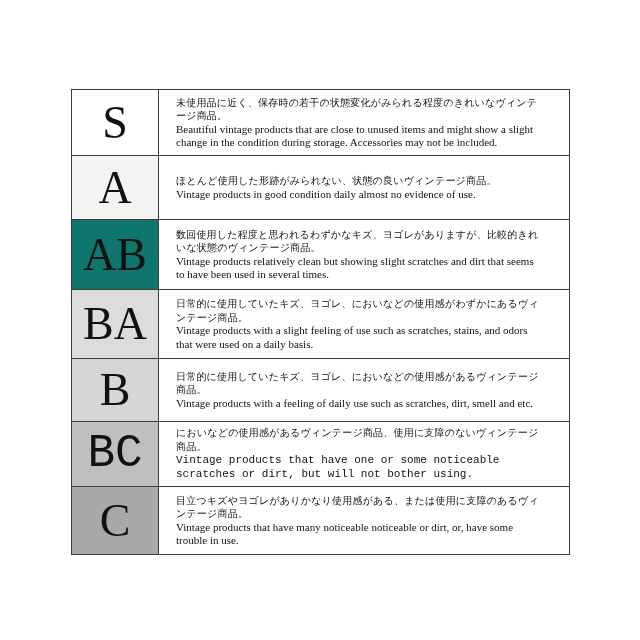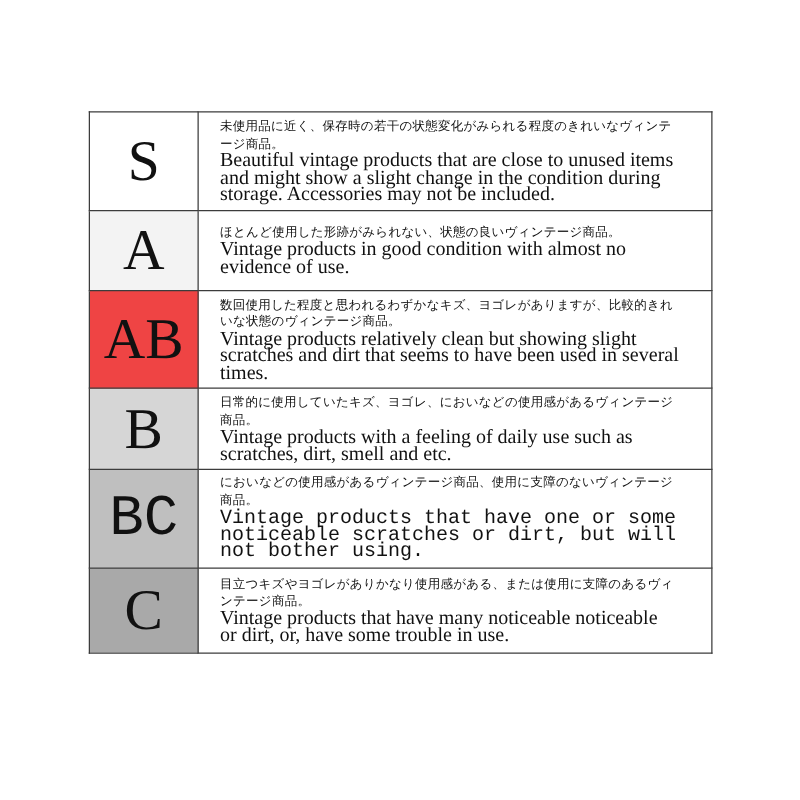--- a/index.html
+++ b/index.html
@@ -40,49 +40,56 @@
     background: #ffffff;
     padding: 5px 26px 5px 17px;
     color: #111111;
   }
   .desc-cell .jp {
     font-size: 10px;
     line-height: 13.5px;
     letter-spacing: 0.2px;
   }
   .desc-cell .en {
-    font-size: 16px;
+    font-size: 11px;
     line-height: 13.5px;
   }
 </style>
 </head>
 <body>
 
 <div class="canvas">
   <table class="grade-table">
     <tbody id="rows">
         <tr style="height: 66px;">
           <td class="grade-cell" style="background: rgb(255, 255, 255);">S</td>
           <td class="desc-cell">
             <div class="jp">未使用品に近く、保存時の若干の状態変化がみられる程度のきれいなヴィンテージ商品。</div>
             <div class="en">Beautiful vintage products that are close to unused items and might show a slight change in the condition during storage. Accessories may not be included.</div>
           </td>
         </tr>
         <tr style="height: 64px;">
           <td class="grade-cell" style="background: rgb(243, 243, 243);">A</td>
           <td class="desc-cell">
             <div class="jp">ほとんど使用した形跡がみられない、状態の良いヴィンテージ商品。</div>
-            <div class="en">Vintage products in good condition with almost no evidence of use.</div>
+            <div class="en">Vintage products in good condition daily almost no evidence of use.</div>
           </td>
         </tr>
         <tr style="height: 70px;">
-          <td class="grade-cell" style="background: #ef4444;">AB</td>
+          <td class="grade-cell" style="background: #0f766e;">AB</td>
           <td class="desc-cell">
             <div class="jp">数回使用した程度と思われるわずかなキズ、ヨゴレがありますが、比較的きれいな状態のヴィンテージ商品。</div>
             <div class="en">Vintage products relatively clean but showing slight scratches and dirt that seems to have been used in several times.</div>
+          </td>
+        </tr>
+        <tr style="height: 69px;">
+          <td class="grade-cell" style="background: rgb(220, 220, 220);">BA</td>
+          <td class="desc-cell">
+            <div class="jp">日常的に使用していたキズ、ヨゴレ、においなどの使用感がわずかにあるヴィンテージ商品。</div>
+            <div class="en">Vintage products with a slight feeling of use such as scratches, stains, and odors that were used on a daily basis.</div>
           </td>
         </tr>
         <tr style="height: 63px;">
           <td class="grade-cell" style="background: rgb(214, 214, 214);">B</td>
           <td class="desc-cell">
             <div class="jp">日常的に使用していたキズ、ヨゴレ、においなどの使用感があるヴィンテージ商品。</div>
             <div class="en">Vintage products with a feeling of daily use such as scratches, dirt, smell and etc.</div>
           </td>
         </tr>
         <tr style="height: 62px; font-family: Liberation Mono, monospace;">

